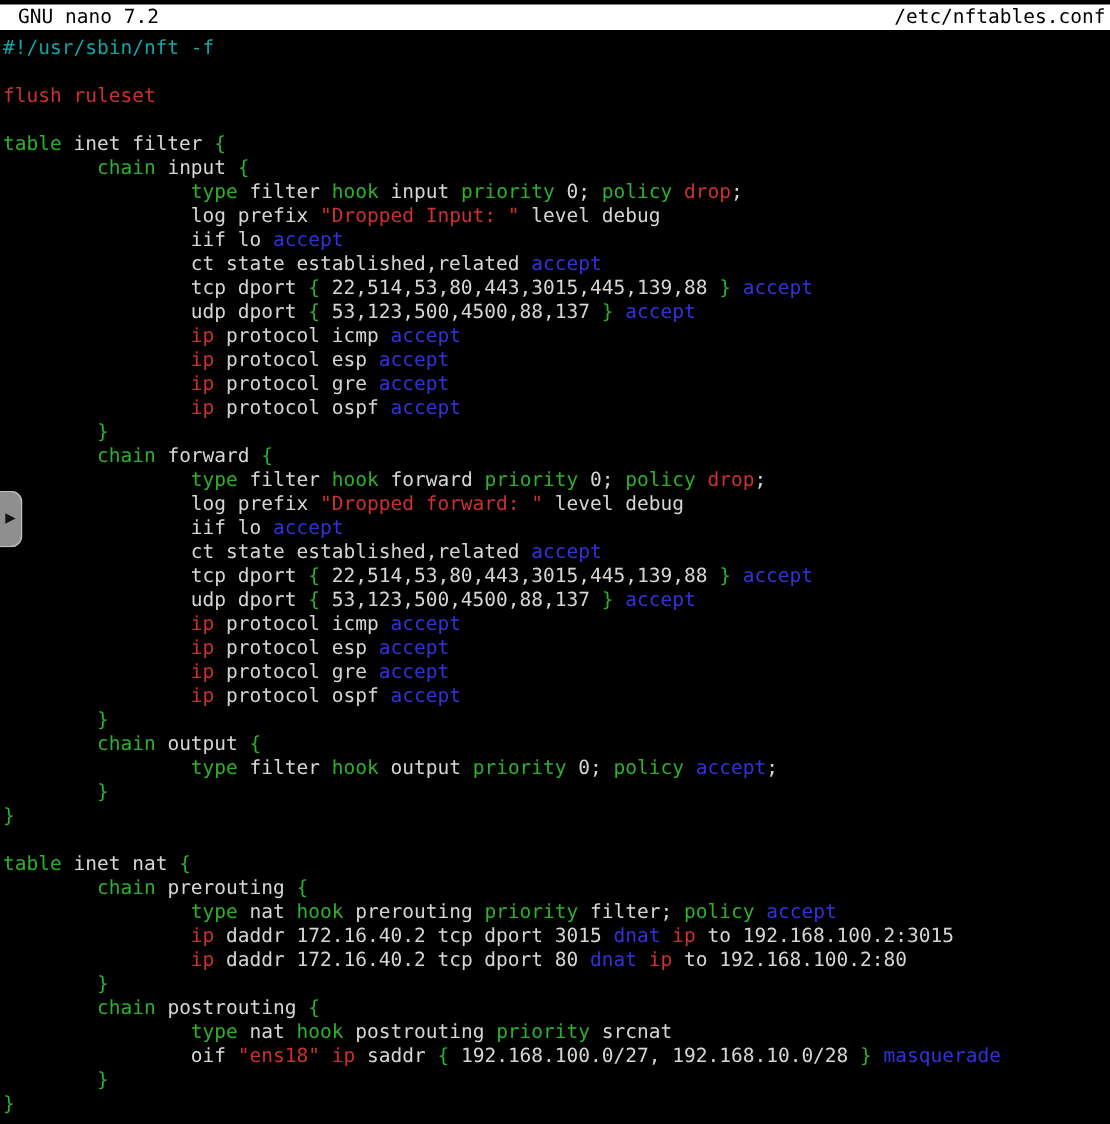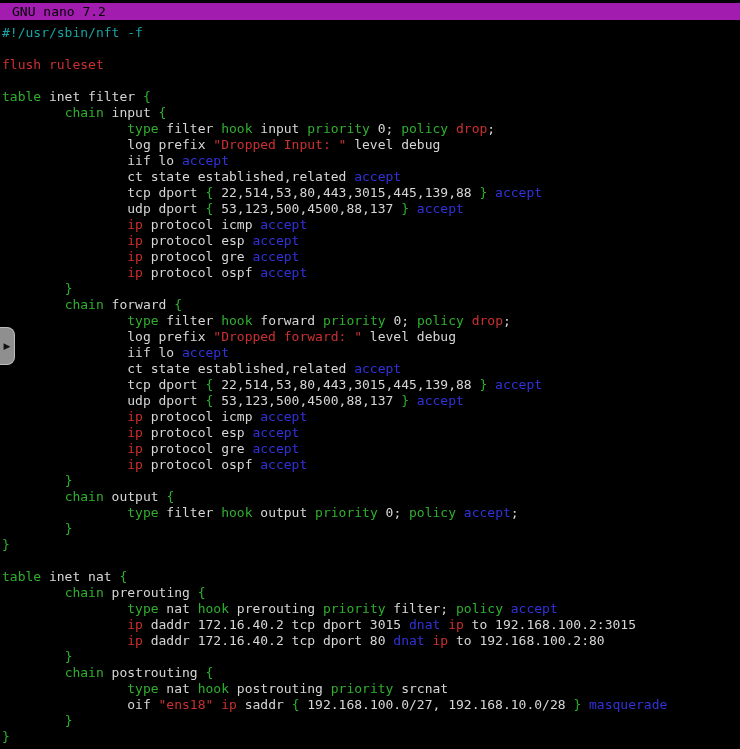--- a/index.html
+++ b/index.html
@@ -50,22 +50,23 @@
     color: #111;
     font-size: 9px;
     cursor: pointer;
     font-family: "DejaVu Sans", sans-serif;
   }
 </style>
 </head>
 <body>
 
 <div class="screen" style="background: rgb(0, 0, 0);">
-  <div class="titlebar" style="background: #a21caf;">
+  <div class="titlebar" style="background: #ffffff;">
     <span class="app">GNU nano 7.2</span>
+    <span class="file">/etc/nftables.conf</span>
   </div>
 
   <div class="code"><div class="line"><span style="color: rgb(22, 163, 163);">#!/usr/sbin/nft -f</span></div><div class="line">&nbsp;</div><div class="line"><span style="color: rgb(204, 48, 48);">flush ruleset</span></div><div class="line">&nbsp;</div><div class="line"><span style="color: rgb(46, 176, 46);">table</span><span style="color: rgb(214, 214, 214);"> inet filter </span><span style="color: rgb(46, 176, 46);">{</span></div><div class="line"><span style="color: rgb(214, 214, 214);">        </span><span style="color: rgb(46, 176, 46);">chain</span><span style="color: rgb(214, 214, 214);"> input </span><span style="color: rgb(46, 176, 46);">{</span></div><div class="line"><span style="color: rgb(214, 214, 214);">                </span><span style="color: rgb(46, 176, 46);">type</span><span style="color: rgb(214, 214, 214);"> filter </span><span style="color: rgb(46, 176, 46);">hook</span><span style="color: rgb(214, 214, 214);"> input </span><span style="color: rgb(46, 176, 46);">priority</span><span style="color: rgb(214, 214, 214);"> 0; </span><span style="color: rgb(46, 176, 46);">policy</span><span style="color: rgb(214, 214, 214);"> </span><span style="color: rgb(204, 48, 48);">drop</span><span style="color: rgb(214, 214, 214);">;</span></div><div class="line"><span style="color: rgb(214, 214, 214);">                log prefix </span><span style="color: rgb(204, 48, 48);">"Dropped Input: "</span><span style="color: rgb(214, 214, 214);"> level debug</span></div><div class="line"><span style="color: rgb(214, 214, 214);">                iif lo </span><span style="color: rgb(50, 50, 220);">accept</span></div><div class="line"><span style="color: rgb(214, 214, 214);">                ct state established,related </span><span style="color: rgb(50, 50, 220);">accept</span></div><div class="line"><span style="color: rgb(214, 214, 214);">                tcp dport </span><span style="color: rgb(46, 176, 46);">{</span><span style="color: rgb(214, 214, 214);"> 22,514,53,80,443,3015,445,139,88 </span><span style="color: rgb(46, 176, 46);">}</span><span style="color: rgb(214, 214, 214);"> </span><span style="color: rgb(50, 50, 220);">accept</span></div><div class="line"><span style="color: rgb(214, 214, 214);">                udp dport </span><span style="color: rgb(46, 176, 46);">{</span><span style="color: rgb(214, 214, 214);"> 53,123,500,4500,88,137 </span><span style="color: rgb(46, 176, 46);">}</span><span style="color: rgb(214, 214, 214);"> </span><span style="color: rgb(50, 50, 220);">accept</span></div><div class="line"><span style="color: rgb(214, 214, 214);">                </span><span style="color: rgb(204, 48, 48);">ip</span><span style="color: rgb(214, 214, 214);"> protocol icmp </span><span style="color: rgb(50, 50, 220);">accept</span></div><div class="line"><span style="color: rgb(214, 214, 214);">                </span><span style="color: rgb(204, 48, 48);">ip</span><span style="color: rgb(214, 214, 214);"> protocol esp </span><span style="color: rgb(50, 50, 220);">accept</span></div><div class="line"><span style="color: rgb(214, 214, 214);">                </span><span style="color: rgb(204, 48, 48);">ip</span><span style="color: rgb(214, 214, 214);"> protocol gre </span><span style="color: rgb(50, 50, 220);">accept</span></div><div class="line"><span style="color: rgb(214, 214, 214);">                </span><span style="color: rgb(204, 48, 48);">ip</span><span style="color: rgb(214, 214, 214);"> protocol ospf </span><span style="color: rgb(50, 50, 220);">accept</span></div><div class="line"><span style="color: rgb(214, 214, 214);">        </span><span style="color: rgb(46, 176, 46);">}</span></div><div class="line"><span style="color: rgb(214, 214, 214);">        </span><span style="color: rgb(46, 176, 46);">chain</span><span style="color: rgb(214, 214, 214);"> forward </span><span style="color: rgb(46, 176, 46);">{</span></div><div class="line"><span style="color: rgb(214, 214, 214);">                </span><span style="color: rgb(46, 176, 46);">type</span><span style="color: rgb(214, 214, 214);"> filter </span><span style="color: rgb(46, 176, 46);">hook</span><span style="color: rgb(214, 214, 214);"> forward </span><span style="color: rgb(46, 176, 46);">priority</span><span style="color: rgb(214, 214, 214);"> 0; </span><span style="color: rgb(46, 176, 46);">policy</span><span style="color: rgb(214, 214, 214);"> </span><span style="color: rgb(204, 48, 48);">drop</span><span style="color: rgb(214, 214, 214);">;</span></div><div class="line"><span style="color: rgb(214, 214, 214);">                log prefix </span><span style="color: rgb(204, 48, 48);">"Dropped forward: "</span><span style="color: rgb(214, 214, 214);"> level debug</span></div><div class="line"><span style="color: rgb(214, 214, 214);">                iif lo </span><span style="color: rgb(50, 50, 220);">accept</span></div><div class="line"><span style="color: rgb(214, 214, 214);">                ct state established,related </span><span style="color: rgb(50, 50, 220);">accept</span></div><div class="line"><span style="color: rgb(214, 214, 214);">                tcp dport </span><span style="color: rgb(46, 176, 46);">{</span><span style="color: rgb(214, 214, 214);"> 22,514,53,80,443,3015,445,139,88 </span><span style="color: rgb(46, 176, 46);">}</span><span style="color: rgb(214, 214, 214);"> </span><span style="color: rgb(50, 50, 220);">accept</span></div><div class="line"><span style="color: rgb(214, 214, 214);">                udp dport </span><span style="color: rgb(46, 176, 46);">{</span><span style="color: rgb(214, 214, 214);"> 53,123,500,4500,88,137 </span><span style="color: rgb(46, 176, 46);">}</span><span style="color: rgb(214, 214, 214);"> </span><span style="color: rgb(50, 50, 220);">accept</span></div><div class="line"><span style="color: rgb(214, 214, 214);">                </span><span style="color: rgb(204, 48, 48);">ip</span><span style="color: rgb(214, 214, 214);"> protocol icmp </span><span style="color: rgb(50, 50, 220);">accept</span></div><div class="line"><span style="color: rgb(214, 214, 214);">                </span><span style="color: rgb(204, 48, 48);">ip</span><span style="color: rgb(214, 214, 214);"> protocol esp </span><span style="color: rgb(50, 50, 220);">accept</span></div><div class="line"><span style="color: rgb(214, 214, 214);">                </span><span style="color: rgb(204, 48, 48);">ip</span><span style="color: rgb(214, 214, 214);"> protocol gre </span><span style="color: rgb(50, 50, 220);">accept</span></div><div class="line"><span style="color: rgb(214, 214, 214);">                </span><span style="color: rgb(204, 48, 48);">ip</span><span style="color: rgb(214, 214, 214);"> protocol ospf </span><span style="color: rgb(50, 50, 220);">accept</span></div><div class="line"><span style="color: rgb(214, 214, 214);">        </span><span style="color: rgb(46, 176, 46);">}</span></div><div class="line"><span style="color: rgb(214, 214, 214);">        </span><span style="color: rgb(46, 176, 46);">chain</span><span style="color: rgb(214, 214, 214);"> output </span><span style="color: rgb(46, 176, 46);">{</span></div><div class="line"><span style="color: rgb(214, 214, 214);">                </span><span style="color: rgb(46, 176, 46);">type</span><span style="color: rgb(214, 214, 214);"> filter </span><span style="color: rgb(46, 176, 46);">hook</span><span style="color: rgb(214, 214, 214);"> output </span><span style="color: rgb(46, 176, 46);">priority</span><span style="color: rgb(214, 214, 214);"> 0; </span><span style="color: rgb(46, 176, 46);">policy</span><span style="color: rgb(214, 214, 214);"> </span><span style="color: rgb(50, 50, 220);">accept</span><span style="color: rgb(214, 214, 214);">;</span></div><div class="line"><span style="color: rgb(214, 214, 214);">        </span><span style="color: rgb(46, 176, 46);">}</span></div><div class="line"><span style="color: rgb(46, 176, 46);">}</span></div><div class="line">&nbsp;</div><div class="line"><span style="color: rgb(46, 176, 46);">table</span><span style="color: rgb(214, 214, 214);"> inet nat </span><span style="color: rgb(46, 176, 46);">{</span></div><div class="line"><span style="color: rgb(214, 214, 214);">        </span><span style="color: rgb(46, 176, 46);">chain</span><span style="color: rgb(214, 214, 214);"> prerouting </span><span style="color: rgb(46, 176, 46);">{</span></div><div class="line"><span style="color: rgb(214, 214, 214);">                </span><span style="color: rgb(46, 176, 46);">type</span><span style="color: rgb(214, 214, 214);"> nat </span><span style="color: rgb(46, 176, 46);">hook</span><span style="color: rgb(214, 214, 214);"> prerouting </span><span style="color: rgb(46, 176, 46);">priority</span><span style="color: rgb(214, 214, 214);"> filter; </span><span style="color: rgb(46, 176, 46);">policy</span><span style="color: rgb(214, 214, 214);"> </span><span style="color: rgb(50, 50, 220);">accept</span></div><div class="line"><span style="color: rgb(214, 214, 214);">                </span><span style="color: rgb(204, 48, 48);">ip</span><span style="color: rgb(214, 214, 214);"> daddr 172.16.40.2 tcp dport 3015 </span><span style="color: rgb(50, 50, 220);">dnat</span><span style="color: rgb(214, 214, 214);"> </span><span style="color: rgb(204, 48, 48);">ip</span><span style="color: rgb(214, 214, 214);"> to 192.168.100.2:3015</span></div><div class="line"><span style="color: rgb(214, 214, 214);">                </span><span style="color: rgb(204, 48, 48);">ip</span><span style="color: rgb(214, 214, 214);"> daddr 172.16.40.2 tcp dport 80 </span><span style="color: rgb(50, 50, 220);">dnat</span><span style="color: rgb(214, 214, 214);"> </span><span style="color: rgb(204, 48, 48);">ip</span><span style="color: rgb(214, 214, 214);"> to 192.168.100.2:80</span></div><div class="line"><span style="color: rgb(214, 214, 214);">        </span><span style="color: rgb(46, 176, 46);">}</span></div><div class="line"><span style="color: rgb(214, 214, 214);">        </span><span style="color: rgb(46, 176, 46);">chain</span><span style="color: rgb(214, 214, 214);"> postrouting </span><span style="color: rgb(46, 176, 46);">{</span></div><div class="line"><span style="color: rgb(214, 214, 214);">                </span><span style="color: rgb(46, 176, 46);">type</span><span style="color: rgb(214, 214, 214);"> nat </span><span style="color: rgb(46, 176, 46);">hook</span><span style="color: rgb(214, 214, 214);"> postrouting </span><span style="color: rgb(46, 176, 46);">priority</span><span style="color: rgb(214, 214, 214);"> srcnat</span></div><div class="line"><span style="color: rgb(214, 214, 214);">                oif </span><span style="color: rgb(204, 48, 48);">"ens18"</span><span style="color: rgb(214, 214, 214);"> </span><span style="color: rgb(204, 48, 48);">ip</span><span style="color: rgb(214, 214, 214);"> saddr </span><span style="color: rgb(46, 176, 46);">{</span><span style="color: rgb(214, 214, 214);"> 192.168.100.0/27, 192.168.10.0/28 </span><span style="color: rgb(46, 176, 46);">}</span><span style="color: rgb(214, 214, 214);"> </span><span style="color: rgb(50, 50, 220);">masquerade</span></div><div class="line"><span style="color: rgb(214, 214, 214);">        </span><span style="color: rgb(46, 176, 46);">}</span></div><div class="line"><span style="color: rgb(46, 176, 46);">}</span></div></div>
 
   <div class="handle">
     <span>▶</span>
   </div>
 </div>
 
 </body></html>

